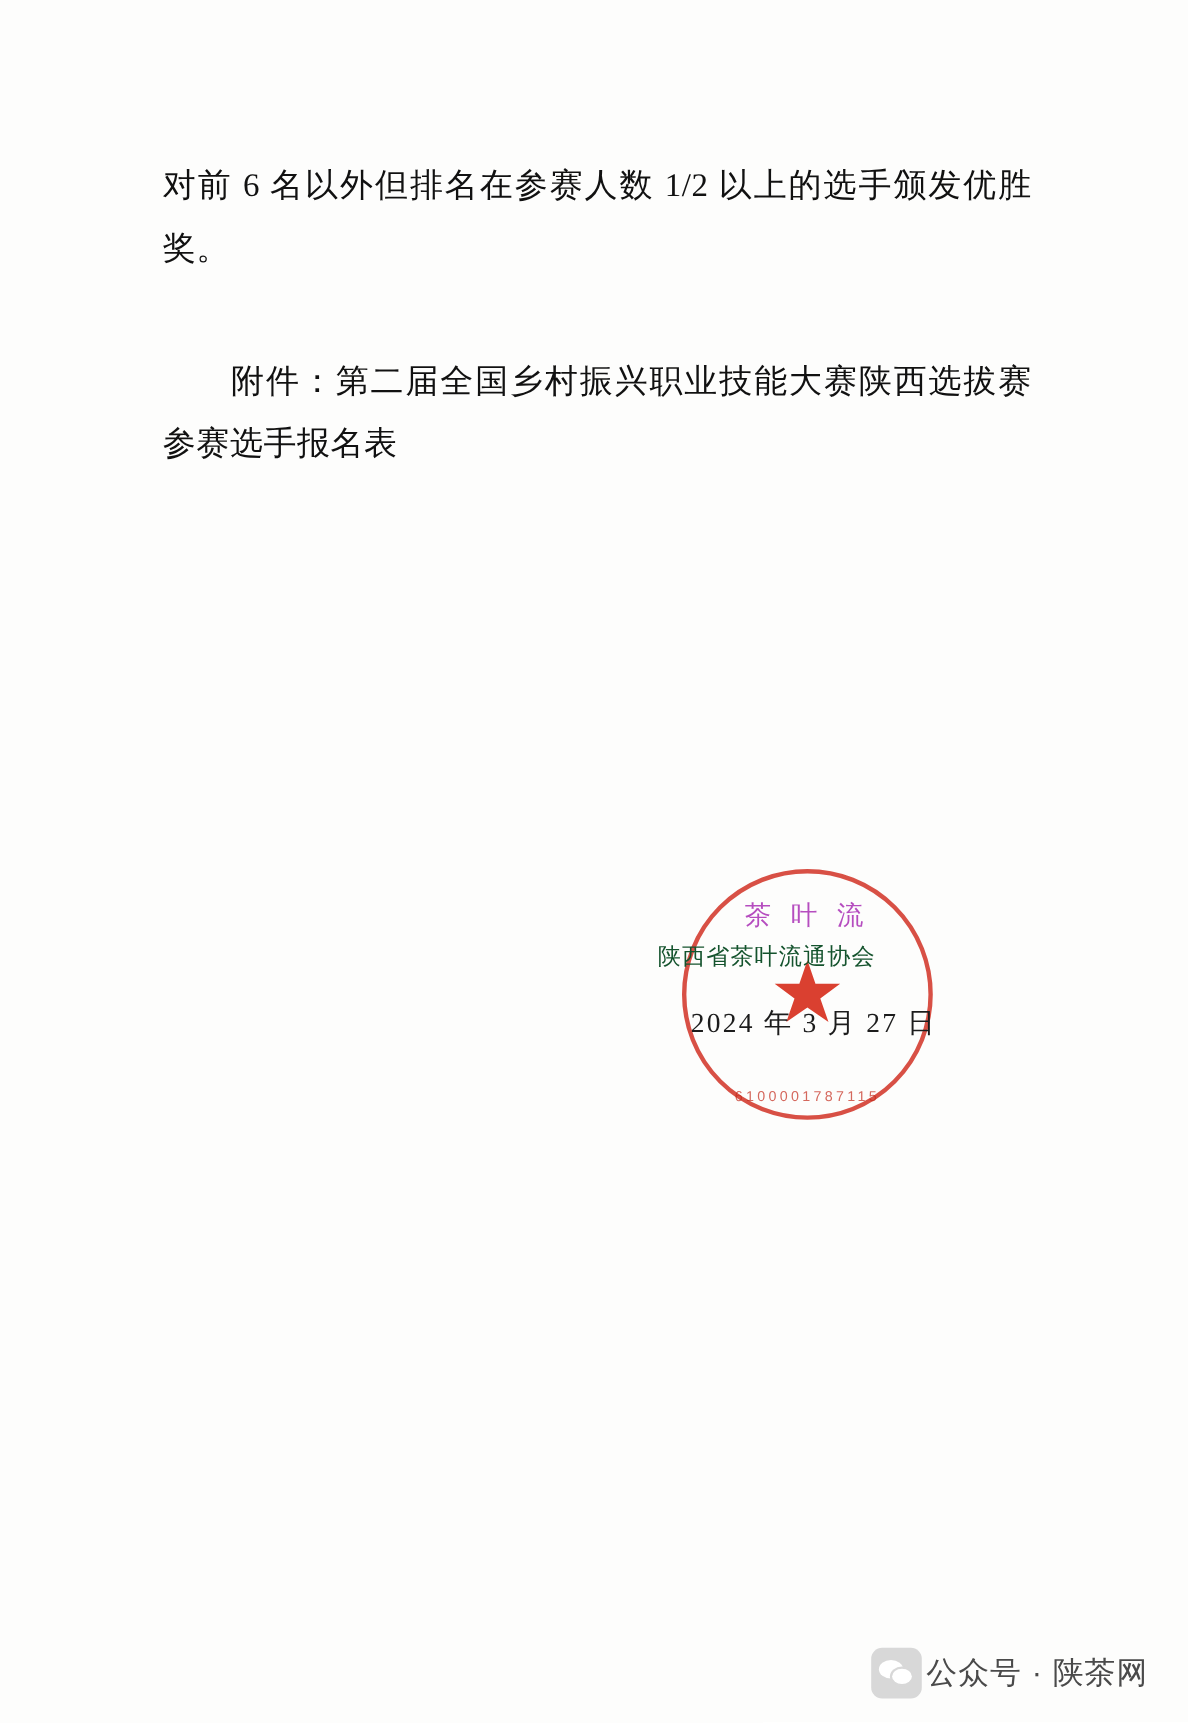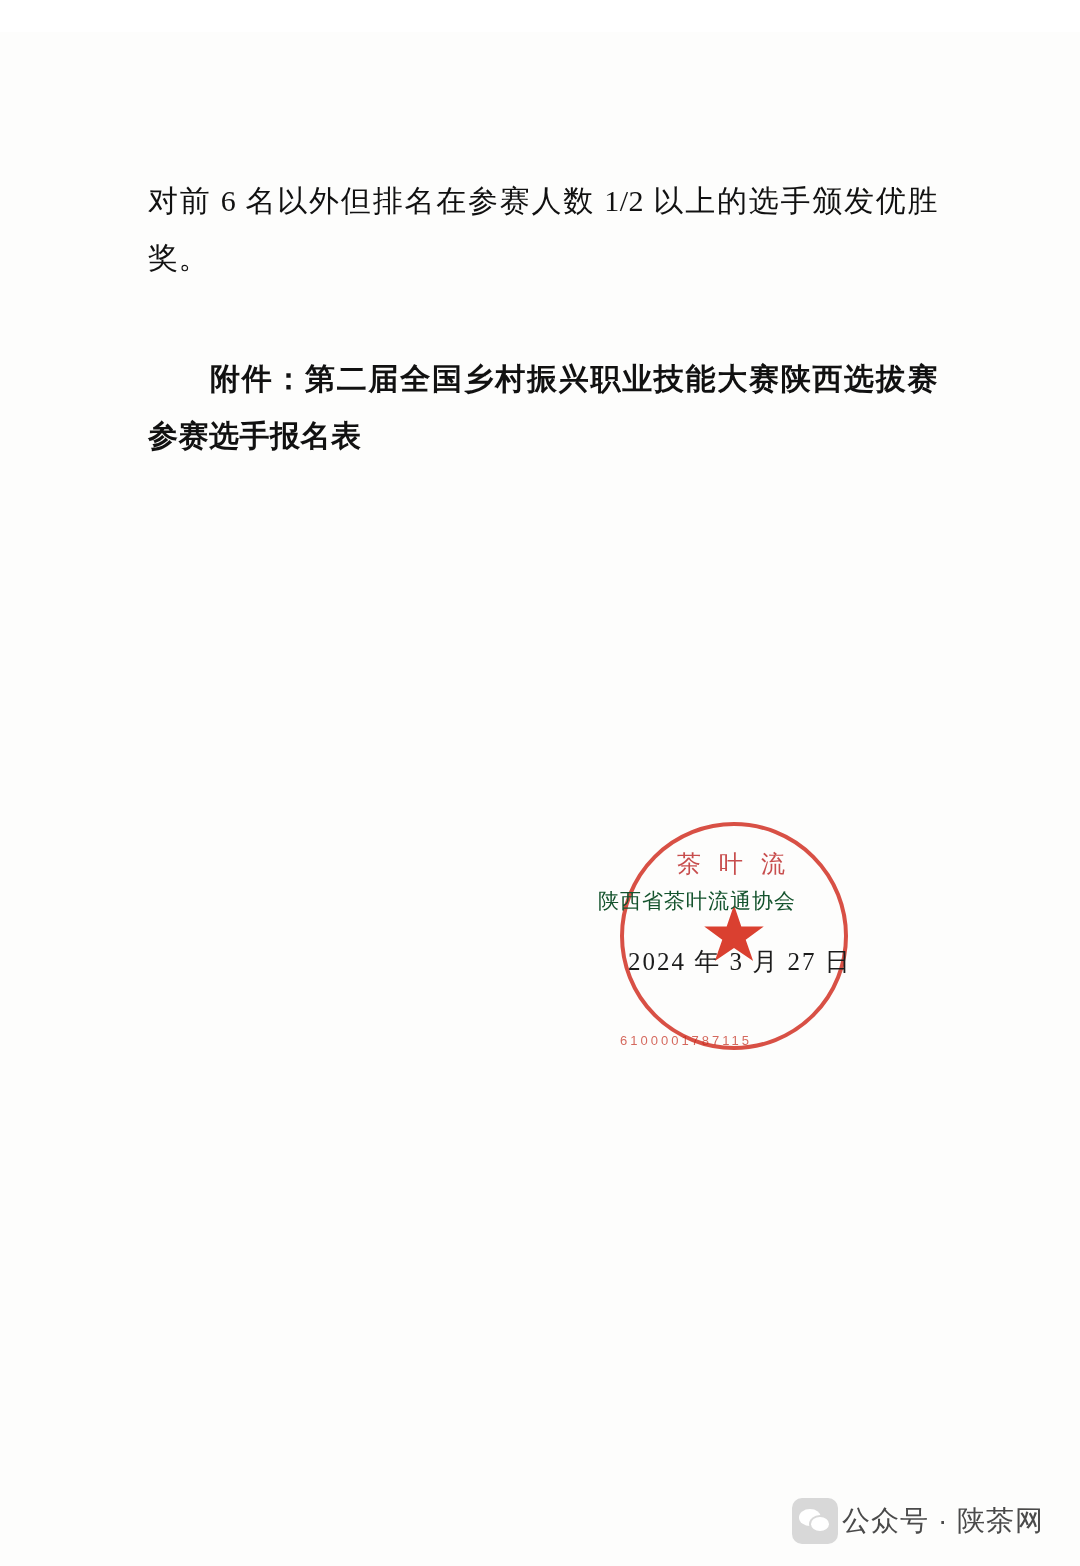--- a/index.html
+++ b/index.html
@@ -14,21 +14,20 @@
     overflow: hidden;
     font-family: "Liberation Serif", "DejaVu Serif", serif;
     color: #1a1a1a;
   }
 
   
   .page {
     position: absolute;
     inset: 0;
     background: #fdfdfc;
-    margin-top: 32px;
   }
 
   .doc-body {
     position: absolute;
     left: 148px;
     top: 140px;
     width: 790px;
   }
 
   .para {
@@ -41,21 +40,20 @@
     color: #111;
   }
   .para + .para {
     margin-top: 0px;
   }
   .indent {
     text-indent: 62px;
   }
   .attachment-block {
     margin-top: 64px;
-    font-weight: bold;
   }
 
   
   .seal {
     position: absolute;
     left: 620px;
     top: 790px;
     width: 228px;
     height: 228px;
   }
@@ -76,32 +74,32 @@
     background: #d62b1a;
     clip-path: polygon(50% 0%, 61.8% 34.5%, 98% 34.5%, 68.9% 56%, 80.9% 90.5%, 50% 69.2%, 19.1% 90.5%, 31.1% 56%, 2% 34.5%, 38.2% 34.5%);
     opacity: 0.9;
   }
   .seal-top-text {
     position: absolute;
     left: 0;
     top: 26px;
     width: 100%;
     text-align: center;
-    color: #b91c1c;
+    color: #a21caf;
     font-size: 24px;
     letter-spacing: 6px;
     opacity: 0.78;
     font-family: "Liberation Serif", serif;
   }
   .seal-bottom-text {
     position: absolute;
     left: 0;
-    bottom: 2px;
+    bottom: 14px;
     width: 100%;
-    text-align: left;
+    text-align: center;
     color: #c42a1b;
     font-size: 13px;
     letter-spacing: 3px;
     opacity: 0.7;
     font-family: "Liberation Sans", sans-serif;
   }
 
   
   .sign-org {
     position: absolute;

